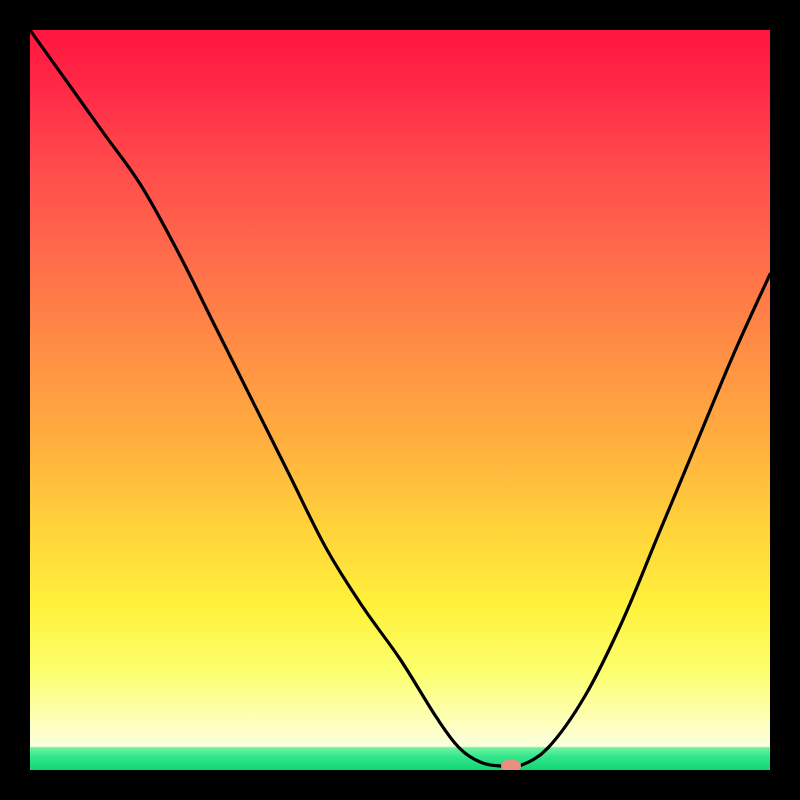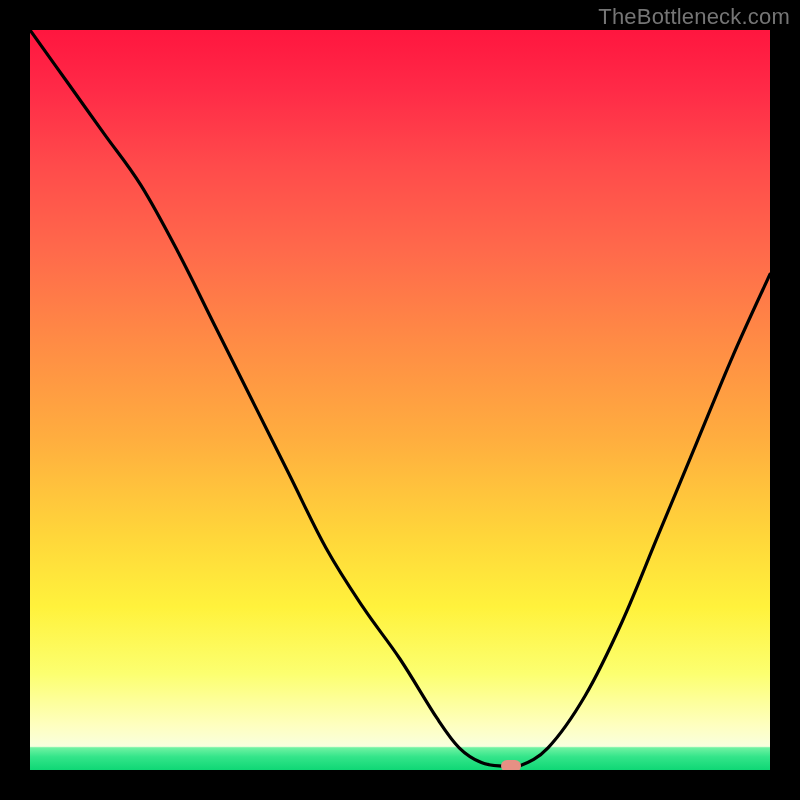--- a/index.html
+++ b/index.html
@@ -79,21 +79,20 @@
     border-radius: 6px;
     background: #e69084;
     z-index: 6;
     transform: translate(-50%, -50%);
   }
 </style>
 </head>
 <body>
 
 <div class="frame">
-  <div class="watermark">TheBottleneck.com</div>
   <div class="plot-area">
     <div class="gradient"></div>
     <svg class="curve" viewBox="0 0 740 740" preserveAspectRatio="none">
       <path id="curve-path" fill="none" stroke="#000" stroke-width="3.2" stroke-linecap="round" stroke-linejoin="round" d="M 0 0 C 6.66 9.323999999999991, 23.68 33.15199999999995, 37 51.799999999999955 C 50.32 70.44799999999995, 60.68 84.95200000000003, 74 103.60000000000002 C 87.32 122.24800000000002, 97.68 134.088, 111 155.39999999999998 C 124.32 176.71199999999996, 134.68 196.692, 148 222 C 161.32 247.308, 171.68 269.36, 185 296 C 198.32 322.64, 208.68 343.36, 222 370 C 235.32 396.64, 245.68 417.36, 259 444 C 272.32 470.64, 282.68 494.024, 296 518 C 309.32 541.976, 319.68 557.22, 333 577.2 C 346.32 597.1800000000001, 356.68 609.02, 370 629 C 383.32 648.98, 396.34400000000005 672.216, 407.00000000000006 688.2 C 417.65600000000006 704.1840000000001, 421.208 709.808, 429.2 717.8 C 437.19199999999995 725.7919999999999, 443.40799999999996 729.27, 451.4 732.6 C 459.392 735.9300000000001, 466.94 735.634, 473.6 736.3 C 480.26000000000005 736.9659999999999, 480.408 739.63, 488.40000000000003 736.3 C 496.39200000000005 732.9699999999999, 506.012 730.454, 518 717.8 C 529.9879999999999 705.146, 541.68 688.644, 555 666 C 568.32 643.356, 578.68 621.304, 592 592 C 605.32 562.696, 615.68 535.168, 629 503.2 C 642.32 471.23199999999997, 652.68 446.368, 666 414.4 C 679.32 382.43199999999996, 689.68 356.236, 703 325.59999999999997 C 716.32 294.96399999999994, 733.34 258.852, 740 244.2"></path>
     </svg>
     <div id="marker" class="marker" style="left: 481px; top: 736.3px; background: rgb(230, 144, 132);"></div>
   </div>
 </div>
 
 </body></html>

